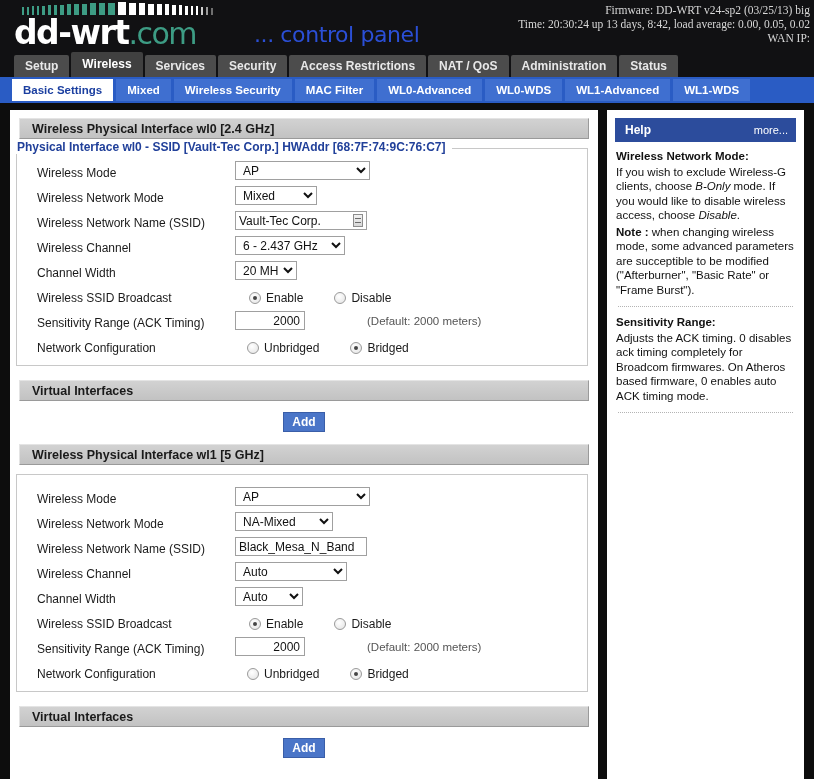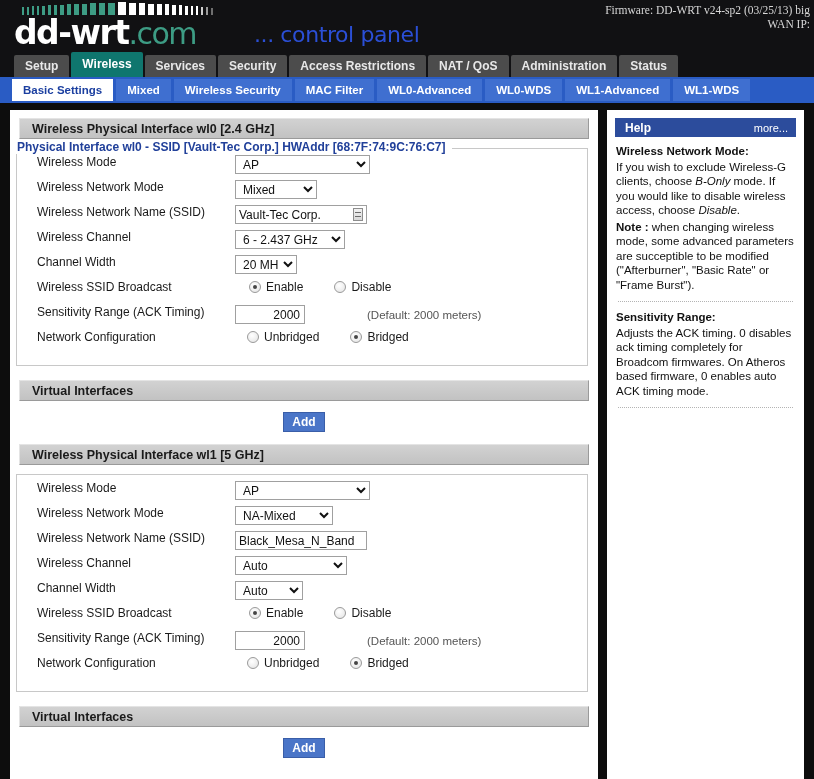--- a/index.html
+++ b/index.html
@@ -91,21 +91,21 @@
     color: #e8e8e8;
     font-size: 12px;
     font-weight: bold;
     border-top-left-radius: 2px;
     border-top-right-radius: 2px;
     white-space: nowrap;
     cursor: pointer;
     user-select: none;
   }
   .mtab.active {
-    background: #0f766e;
+    background: #404040;
     color: #ffffff;
     height: 25px;
     line-height: 25px;
   }
 
   
   #subtabs {
     height: 26px;
     background: #2a5cc4;
     display: flex;
@@ -191,21 +191,21 @@
     padding: 0 6px 0 2px;
     font-size: 12px;
     font-weight: bold;
     color: #21409a;
     white-space: nowrap;
   }
 
   
   .row {
     display: flex;
-    align-items: flex-start;
+    align-items: flex-end;
     height: 25px;
     padding-left: 20px;
   }
   .rlabel {
     width: 198px;
     font-size: 12px;
     color: #1a1a1a;
     flex: 0 0 auto;
   }
   .rctl {
@@ -328,21 +328,21 @@
     color: #ffffff;
     background: #4a75c8;
     border: 1px solid #3a5ea8;
     padding: 2px 8px;
     cursor: pointer;
   }
 
   
   .help-head {
     margin: 8px 8px 0 8px;
-    height: 19px;
+    height: 24px;
     line-height: 20px;
     background: #2c4c9c;
     color: #ffffff;
     font-size: 12px;
     font-weight: bold;
     padding: 0 8px 0 10px;
     display: flex;
     justify-content: space-between;
     align-items: center;
     box-sizing: border-box;
@@ -408,20 +408,21 @@
         <i style="width: 2px; height: 9px; background: rgb(255, 255, 255);"></i>
         <i style="width: 2px; height: 8px; background: rgb(207, 207, 207);"></i>
         <i style="width: 2px; height: 8px; background: rgb(154, 154, 154);"></i>
         <i style="width: 2px; height: 7px; background: rgb(111, 111, 111);"></i>
       </div>
     <div id="wordmark"><span class="wm-dd">dd-wrt</span><span class="wm-com">.com</span></div>
   </div>
   <div id="tagline">... control panel</div>
   <div id="sysinfo">
     <div>Firmware: DD-WRT v24-sp2 (03/25/13) big</div>
+    <div>Time: 20:30:24 up 13 days, 8:42, load average: 0.00, 0.05, 0.02</div>
     <div>WAN IP:</div>
   </div>
 </div>
 
 <div id="maintabs">
     <div class="mtab"><span>Setup</span></div>
     <div class="mtab active"><span>Wireless</span></div>
     <div class="mtab"><span>Services</span></div>
     <div class="mtab"><span>Security</span></div>
     <div class="mtab"><span>Access Restrictions</span></div>

